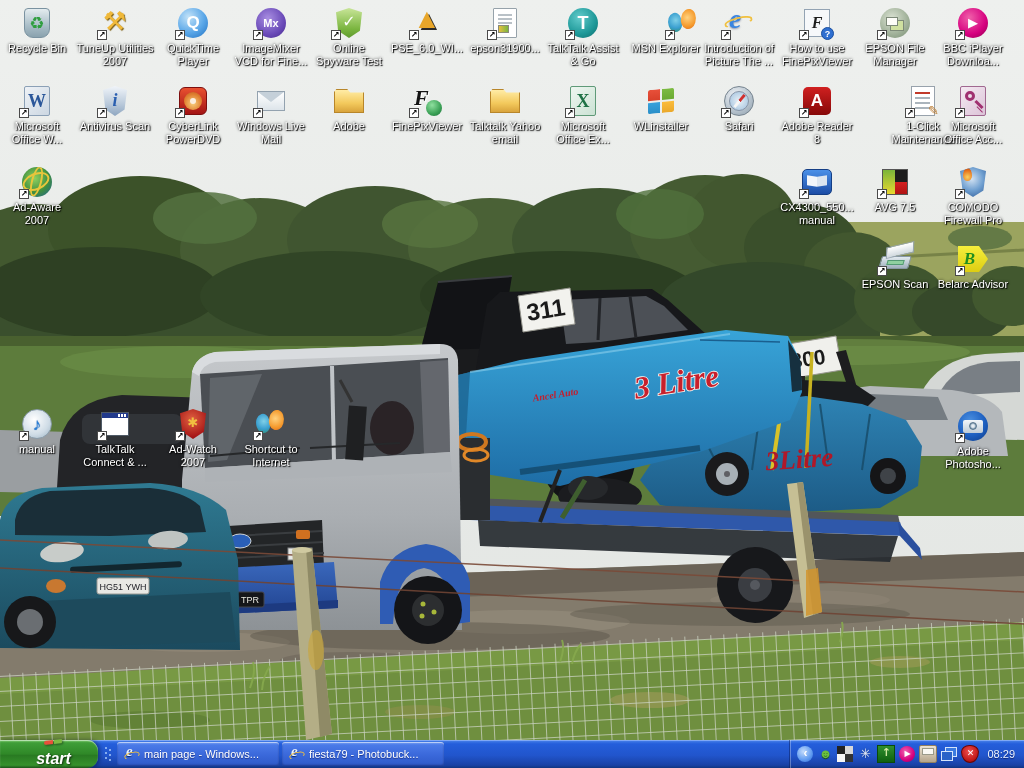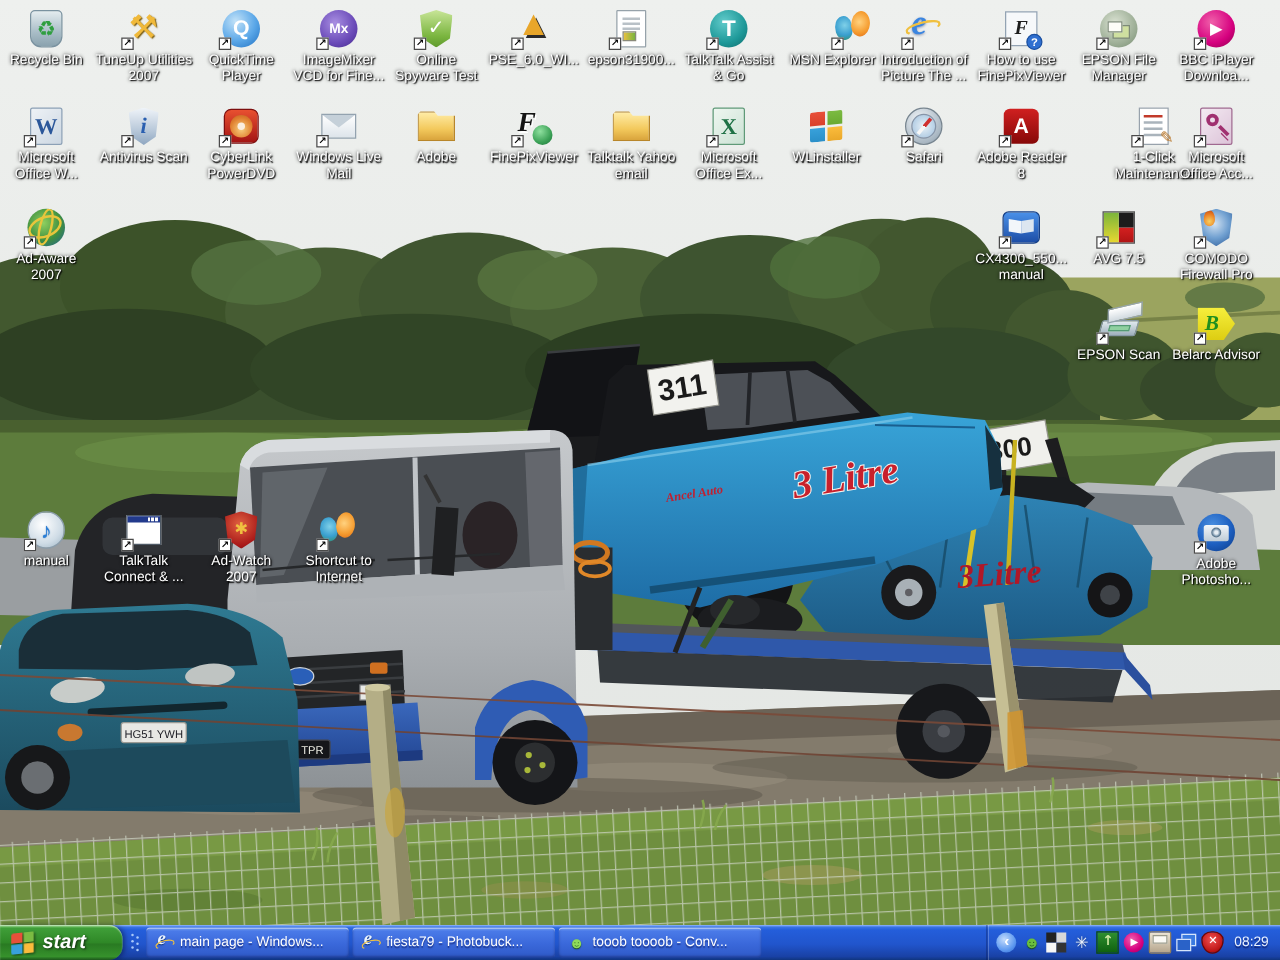--- a/index.html
+++ b/index.html
@@ -242,21 +242,21 @@
 
   
   #taskbar{position:absolute;left:0;top:740px;width:1024px;height:28px;
     background:linear-gradient(180deg,#5a93f5 0%,#3973e3 6%,#245edb 14%,#2155cc 55%,
       #1941a5 90%,#10357f 100%);box-shadow:inset 0 1px 0 #7fa8f5;}
   #start-btn{position:absolute;left:0;top:0;width:98px;height:28px;
     border-radius:0 11px 11px 0;cursor:pointer;display:flex;align-items:center;gap:6px;
     padding-left:9px;box-sizing:border-box;
     background:linear-gradient(180deg,#79c96a 0%,#3f9e38 10%,#2f8827 50%,#297a22 55%,
       #36912c 90%,#1b541a 100%);
-    box-shadow:inset 0 1px 1px rgba(255,255,255,.55),2px 0 4px rgba(0,10,40,.45);}
+    box-shadow:inset 0 1px 1px rgba(255,255,255,.55),2px 0 4px rgba(0,10,40,.45);flex-direction:column;}
   #start-flag{width:19px;height:17px;transform:skewY(-6deg);border-radius:2px;
     background:linear-gradient(#e8503a,#e8503a) 0 0/9px 8px no-repeat,
       linear-gradient(#7cbb42,#7cbb42) 10px 0/8px 8px no-repeat,
       linear-gradient(#38a1db,#38a1db) 0 9px/9px 8px no-repeat,
       linear-gradient(#fbbc3c,#fbbc3c) 10px 9px/8px 8px no-repeat;
     filter:drop-shadow(1px 1px 1px rgba(0,0,0,.5));}
   #start-label{color:#fff;font:bold italic 16px "Liberation Sans",sans-serif;
     text-shadow:1px 1px 2px rgba(0,0,0,.65);}
   #ql-sep{position:absolute;left:104px;top:6px;width:8px;height:16px;}
   #ql-sep::before{content:"";position:absolute;left:1px;top:1px;width:2px;height:2px;
@@ -889,24 +889,20 @@
     <span class="tb-ic tb-ic-ie"></span>
     <span class="tb-label">main page - Windows...</span>
   </div>
 
   <div class="task-btn">
     <span class="tb-ic tb-ic-ie"></span>
     <span class="tb-label">fiesta79 - Photobuck...</span>
   </div>
 
 
-  <div class="task-btn">
-    <span class="tb-ic tb-ic-buddy"></span>
-    <span class="tb-label">tooob toooob - Conv...</span>
-  </div>
 </div>
     <div id="tray">
       <span class="tray-ic tray-hide-icons"></span>
         <span class="tray-ic tray-messenger"></span>
         <span class="tray-ic tray-checker"></span>
         <span class="tray-ic tray-star"></span>
         <span class="tray-ic tray-update"></span>
         <span class="tray-ic tray-player"></span>
         <span class="tray-ic tray-printer"></span>
         <span class="tray-ic tray-network"></span>

